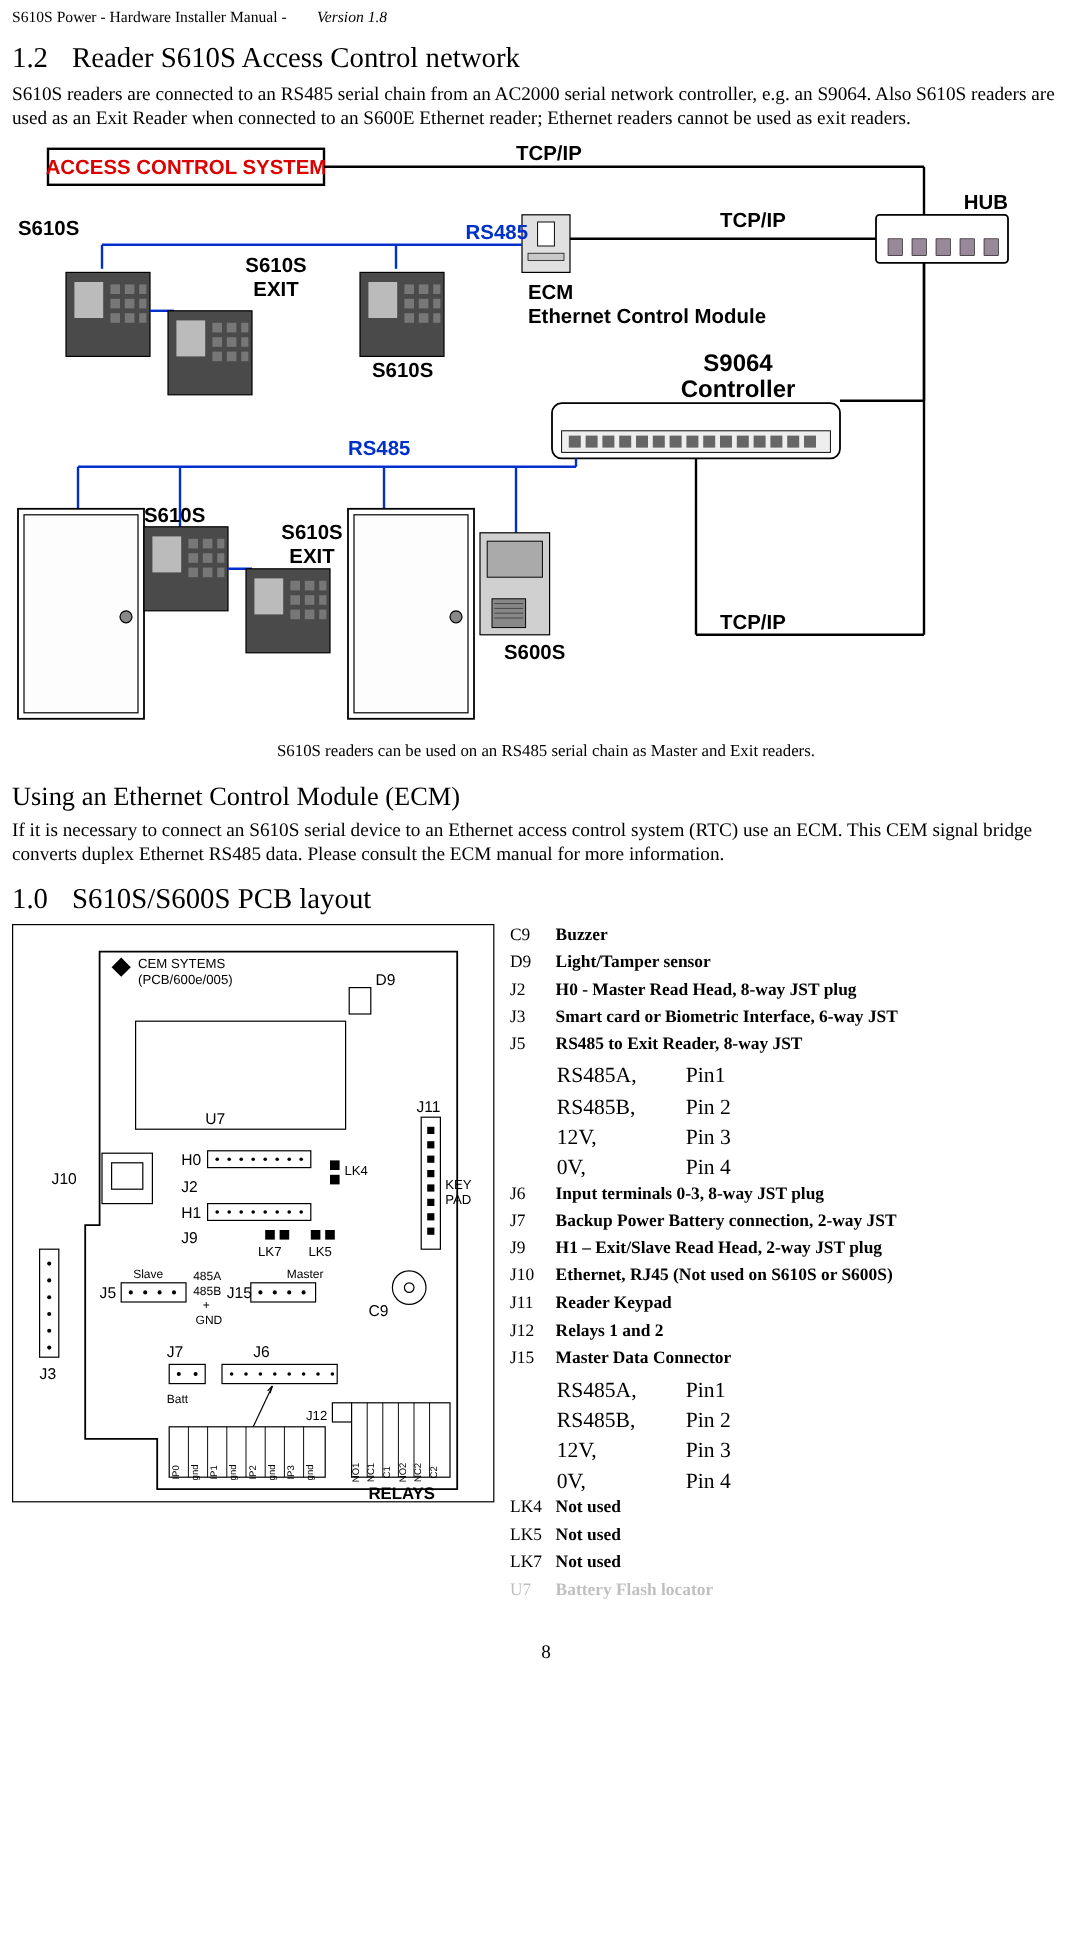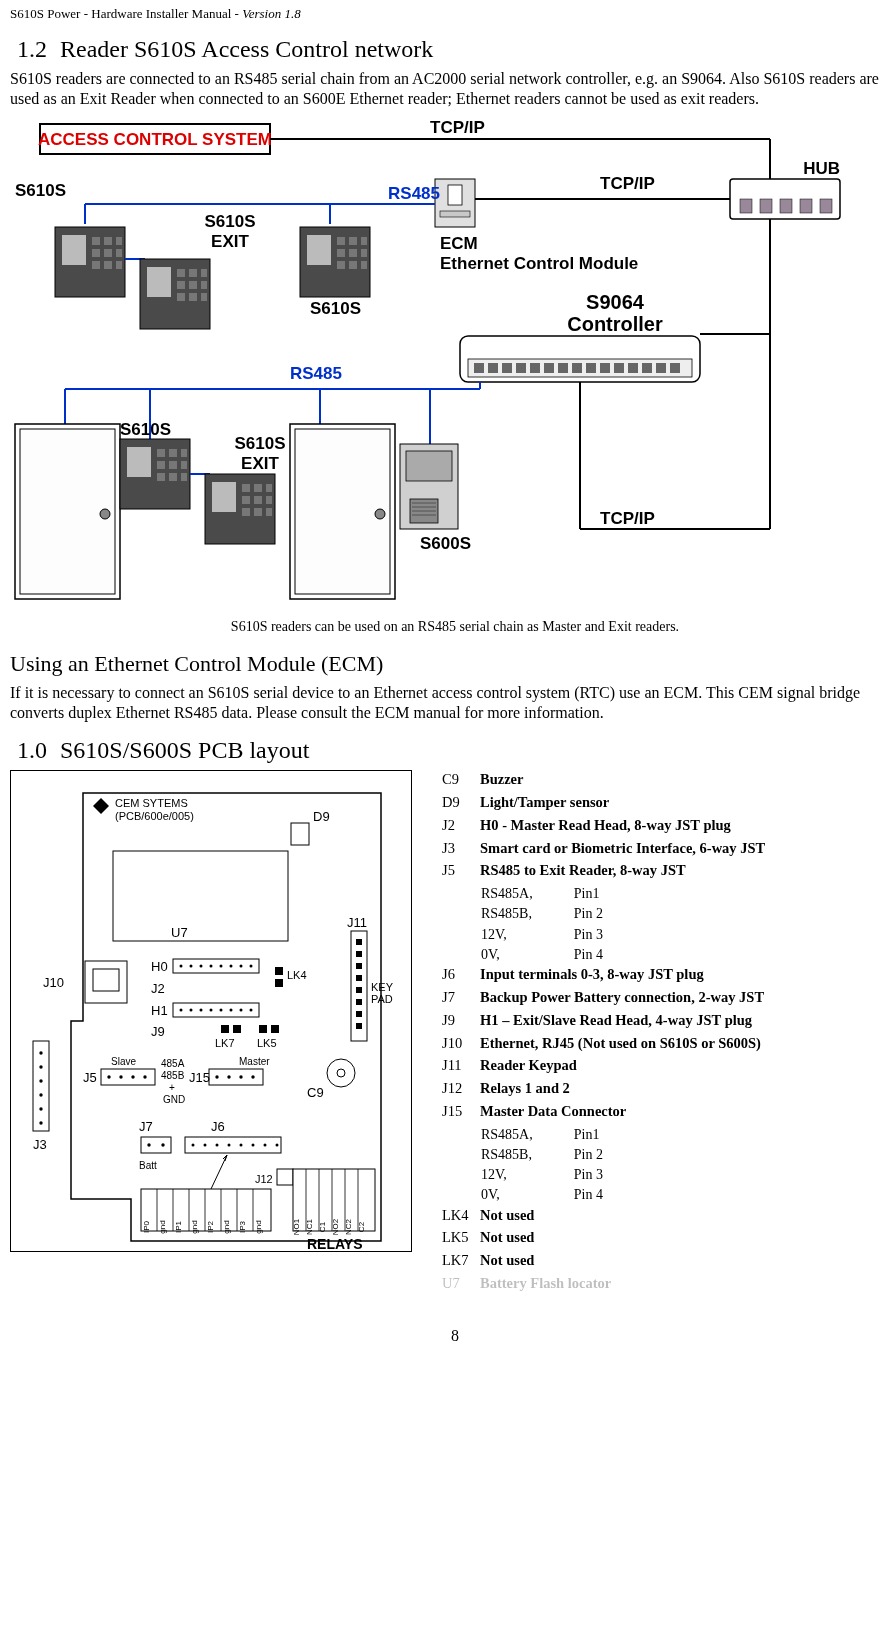--- a/index.html
+++ b/index.html
@@ -1,33 +1,33 @@
 <!DOCTYPE html>
 <html><head>
 <meta charset="utf-8">
 <style>
   body { font-family: "Times New Roman", serif; font-size: 15px; width: 890px; margin: 0; padding: 0 10px; color:#000; background:#fff; }
   .docheader { font-size: 13px; margin-top: 6px; }
-  .italic { font-style: italic; }
+  .italic { font-style: italic; margin-left: 22px; }
   h2.sec { font-family: "Times New Roman", serif; font-size: 24px; font-weight: normal; margin: 14px 0 6px 0; }
-  .secnum { display:inline-block; width: 44px; text-align: center; }
+  .secnum { display:inline-block; width: 44px; }
   p.body { font-size: 16px; margin: 4px 0 10px 0; line-height: 1.25; }
   .fig-container { margin: 6px 0 4px 0; }
   .fig-svg { width: 860px; display:block; }
   .caption { text-align:center; font-size: 14px; margin: 10px 0 16px 0; }
   h3.subhead { font-family: "Times New Roman", serif; font-size: 22px; font-weight: normal; margin: 12px 0 6px 0; }
   .layout-row { display:flex; align-items:flex-start; }
-  .pcb-box { border: 1.5px solid #000; width: 400px; height: 480px; margin-right: 30px; position:relative; font-family: Arial, sans-serif; }
+  .pcb-box { border: 1.5px solid #000; width: 400px; height: 480px; margin-right: 13px; position:relative; font-family: Arial, sans-serif; }
   .pcb-box svg { width: 400px; height: 480px; display:block; }
   .keylist { font-size: 14.5px; line-height: 1.3; }
   .keylist .row { display:flex; align-items:flex-start; margin-bottom: 4px; }
   .keylist .k { width: 38px; flex: 0 0 38px; }
   .keylist .v { flex: 1 1 auto; font-weight: bold; }
   .pinblk { margin-left: 38px; }
-  .pinblk table { border-collapse: collapse; font-size: 14px; }
+  .pinblk table { border-collapse: collapse; font-size: 18px; }
   .pinblk td:first-child { padding-right: 40px; }
   .pagenum { text-align:center; font-size: 16px; margin-top: 30px; }
 </style>
 </head>
 <body>
 
 <div class="docheader">
   <span>S610S Power  - Hardware Installer Manual  - </span><span class="italic">Version 1.8</span>
 </div>
 
@@ -457,21 +457,21 @@
     <div class="row">
         <span class="k">J6</span>
         <span class="v">Input terminals 0-3, 8-way JST plug</span>
       </div>
     <div class="row">
         <span class="k">J7</span>
         <span class="v">Backup Power Battery connection, 2-way JST</span>
       </div>
     <div class="row">
         <span class="k">J9</span>
-        <span class="v">H1 – Exit/Slave Read Head, 4-way JST plug</span>
+        <span class="v">H1 – Exit/Slave Read Head, 2-way JST plug</span>
       </div>
     <div class="row">
         <span class="k">J10</span>
         <span class="v">Ethernet, RJ45 (Not used on S610S or S600S)</span>
       </div>
     <div class="row">
         <span class="k">J11</span>
         <span class="v">Reader Keypad</span>
       </div>
     <div class="row">

